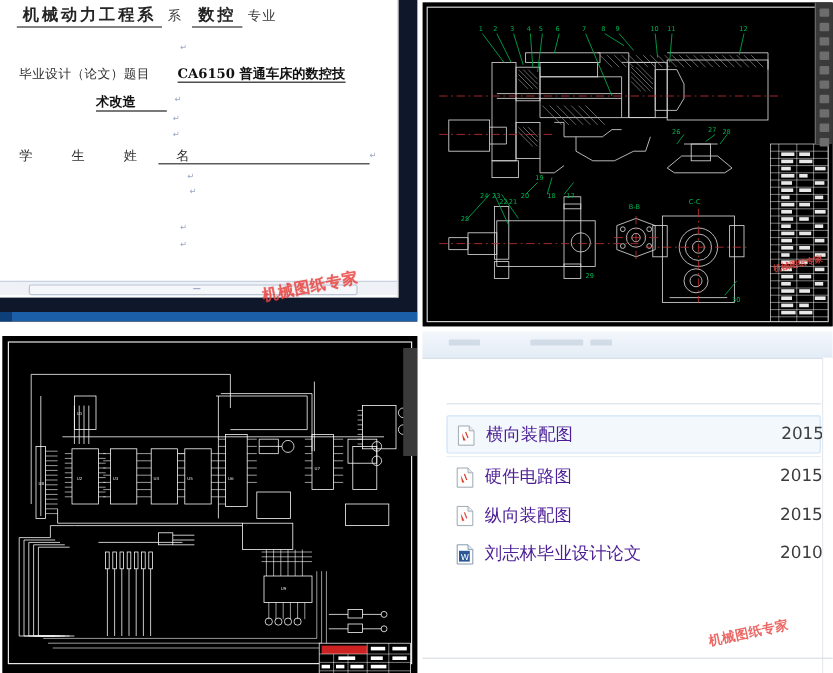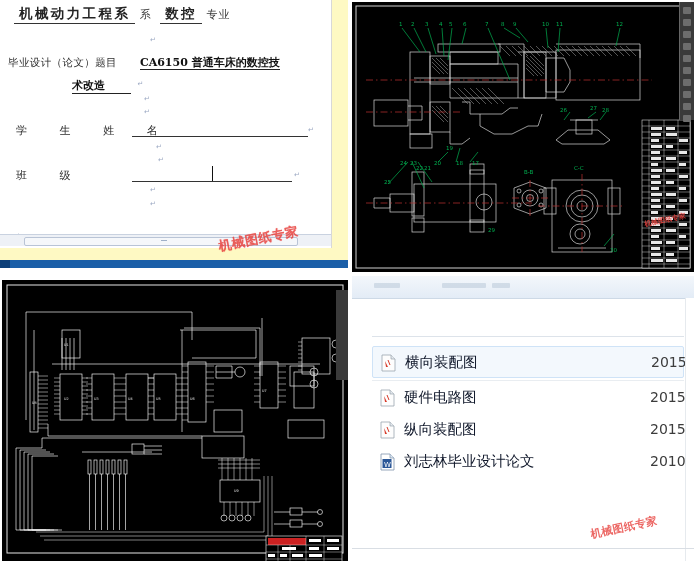--- a/index.html
+++ b/index.html
@@ -3,29 +3,29 @@
 <meta charset="utf-8">
 <style>
   html,body{margin:0;padding:0;background:#ffffff;}
   body{width:694px;height:561px;overflow:hidden;font-family:"Liberation Sans","DejaVu Sans",sans-serif;}
   .root{position:relative;width:694px;height:561px;background:#fff;}
 
   
   .panel{position:absolute;overflow:hidden;}
 
   
-  #word-panel{left:0;top:0;width:348px;height:268px;background:#fef9c3;}
+  #word-panel{left:0;top:0;width:348px;height:268px;background:#0f172a;}
   .doc-page{position:absolute;left:0;top:0;width:331px;height:248px;background:#fff;border-right:1px solid #d8d8d8;}
 
   .hdr-row{position:absolute;left:14px;top:4px;width:300px;height:22px;}
   .hdr-u{display:inline-block;border-bottom:1.4px solid #333;padding:0 5px;}
   .hdr-txt{font-size:13.5px;letter-spacing:2.4px;font-weight:600;color:#242424;font-family:"DejaVu Serif","Liberation Serif",serif;}
   .hdr-small{font-size:11px;color:#3a3a3a;font-family:"DejaVu Serif","Liberation Serif",serif;letter-spacing:1px;}
 
-  .title-block{position:absolute;left:8px;top:52px;width:300px;}
+  .title-block{position:absolute;left:16px;top:52px;width:300px;}
   .tb-label{font-size:10.5px;color:#2c2c2c;letter-spacing:.4px;font-family:"DejaVu Serif","Liberation Serif",serif;}
   .tb-value{font-size:11px;font-weight:700;color:#111;border-bottom:1.3px solid #222;font-family:"DejaVu Serif","Liberation Serif",serif;}
   .tb-value2{font-size:11px;font-weight:700;color:#111;border-bottom:1.3px solid #222;display:inline-block;padding-right:26px;font-family:"DejaVu Serif","Liberation Serif",serif;}
 
   .field-row{position:absolute;left:16px;width:290px;height:20px;}
   .field-label{font-size:11px;color:#2c2c2c;letter-spacing:1px;display:inline-block;font-family:Liberation Mono, monospace;}
   .field-rule{position:absolute;bottom:3px;height:0;border-bottom:1.1px solid #333;}
   .pilcrow{position:absolute;font-size:7px;color:#9aa7c2;}
   .caret{position:absolute;width:1.2px;background:#111;}
 
@@ -61,21 +61,21 @@
   .exp-toolbar{position:absolute;left:0;top:0;width:344px;height:22px;background:linear-gradient(to bottom,#f3f7fb,#e3ecf6);border-bottom:1px solid #cdd9e6;}
   .exp-tb-ghost{position:absolute;top:7px;height:5px;background:#b9c8d8;border-radius:1px;opacity:.55;}
   .exp-colhdr{position:absolute;left:0;top:22px;width:344px;height:40px;background:#fff;border-bottom:1px solid #e2e6ea;}
   .col-name{position:absolute;left:30px;top:11px;font-size:15px;color:#44546a;font-family:"DejaVu Sans","Liberation Sans",sans-serif;}
   .col-date{position:absolute;left:300px;top:11px;font-size:15px;color:#44546a;font-family:"DejaVu Sans","Liberation Sans",sans-serif;}
   .col-div{position:absolute;left:296px;top:26px;width:1px;height:16px;background:#d6dde5;}
   .hdr-underline{position:absolute;left:22px;top:60px;width:312px;height:1px;background:#dde3ea;}
   .file-row{position:absolute;left:22px;width:312px;height:32px;}
   .file-row.selected{background:#f3f8fd;border:1px solid #cfe3f7;border-radius:2px;box-sizing:border-box;}
   .f-icon{position:absolute;left:8px;top:7px;width:15px;height:18px;}
-  .f-name{position:absolute;left:32px;top:6px;font-size:14.5px;color:#0f172a;white-space:nowrap;font-family:"DejaVu Sans","Liberation Sans",sans-serif;}
+  .f-name{position:absolute;left:32px;top:6px;font-size:14.5px;color:#4c1d95;white-space:nowrap;font-family:"DejaVu Sans","Liberation Sans",sans-serif;}
   .f-date{position:absolute;left:278px;top:7px;font-size:14px;color:#3c3c3c;font-family:"DejaVu Sans","Liberation Sans",sans-serif;}
   .row-sep{position:absolute;left:22px;width:312px;height:1px;background:#e9edf1;}
   .exp-rightedge{position:absolute;right:0;top:22px;width:8px;bottom:0;background:#ffffff;border-left:1px solid #e6eaee;}
   .wm-exp{position:absolute;left:590px;top:520px;color:#e8433f;font-size:11px;font-weight:700;transform:rotate(-12deg);opacity:.8;letter-spacing:.3px;font-family:"DejaVu Sans","Liberation Sans",sans-serif;}
   .exp-bottomline{position:absolute;left:350px;top:548px;width:344px;height:1px;background:#d9dee4;}
 
   .gap-v{position:absolute;left:348px;top:0;width:4px;height:561px;background:#ffffff;}
   .gap-h{position:absolute;left:0;top:272px;width:348px;height:8px;background:#ffffff;}
 </style>
 </head>
@@ -111,26 +111,20 @@
       <span class="pilcrow" style="left:144px;top:108px">↵</span>
 
       <div class="field-row" style="top:120px">
         <span class="field-label" style="letter-spacing:13px">学  生  姓  名</span>
         <div class="field-rule" style="left:116px;width:176px"></div>
         <span class="pilcrow" style="left:292px;top:6px">↵</span>
       </div>
       <span class="pilcrow" style="left:156px;top:143px">↵</span>
       <span class="pilcrow" style="left:158px;top:156px">↵</span>
 
-      <div class="field-row" style="top:165px">
-        <span class="field-label" style="letter-spacing:13px">班            级</span>
-        <div class="field-rule" style="left:116px;width:160px"></div>
-        <div class="caret" style="left:196px;top:1px;height:15px"></div>
-        <span class="pilcrow" style="left:278px;top:6px">↵</span>
-      </div>
       <span class="pilcrow" style="left:150px;top:186px">↵</span>
       <span class="pilcrow" style="left:150px;top:200px">↵</span>
 
       <span class="pilcrow" style="left:14px;top:232px">↵</span>
     </div>
 
     <div class="doc-hscroll">
       <div class="doc-hthumb"></div>
     </div>
 

